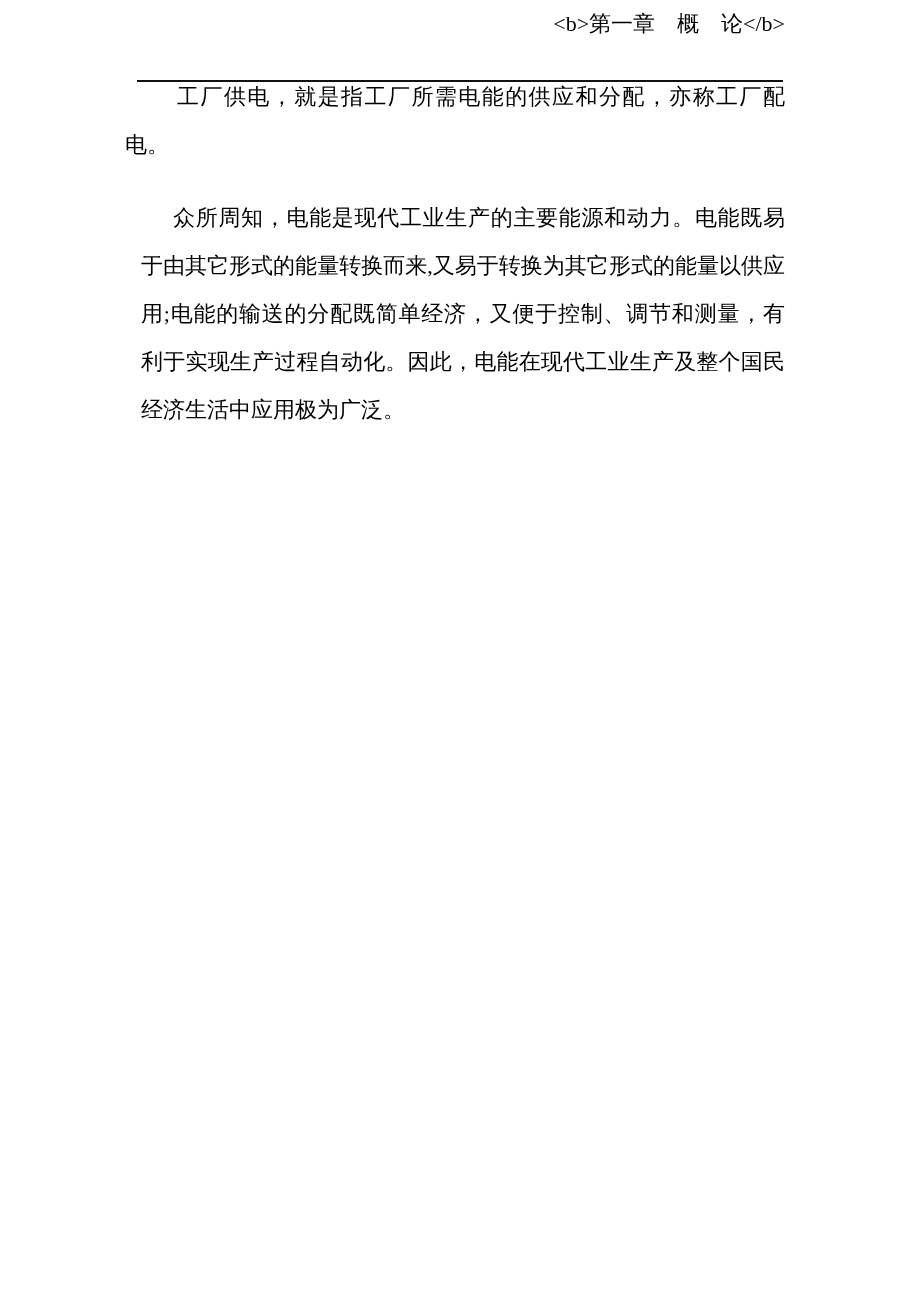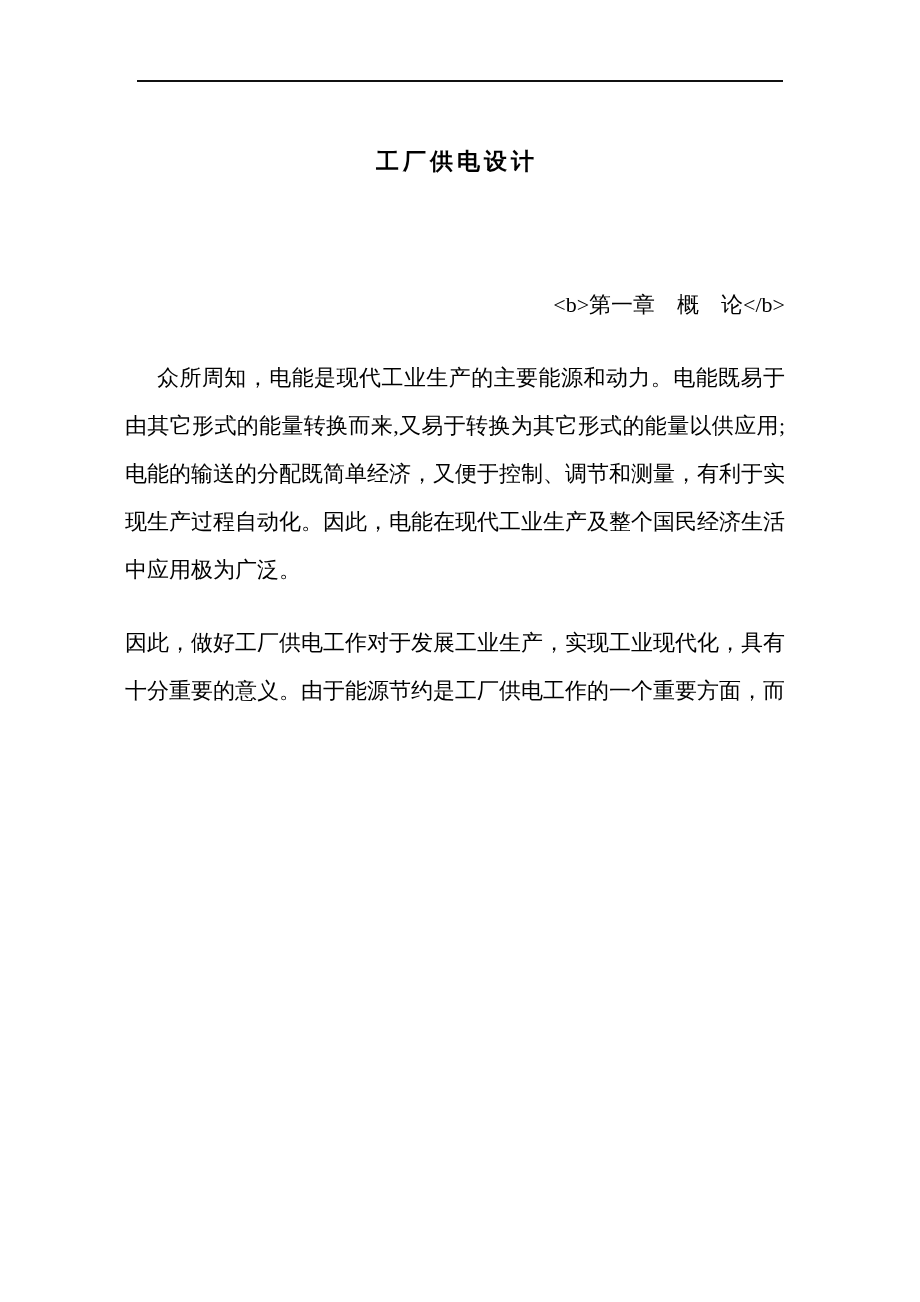--- a/index.html
+++ b/index.html
@@ -40,37 +40,36 @@
     font-size: 22px;
     line-height: 48px;
     text-align: justify;
     text-justify: inter-character;
     margin: 0 0 25px 0;
     word-break: break-all;
   }
   .para.heading { text-align: right; }
   .indent-h2 { text-indent: 28px; }
   .indent-first { text-indent: 52px; }
-  .indent-second { text-indent: 32px; }
+  .indent-second { text-indent: 32px; margin-left: 16px; }
   .no-gap { margin-bottom: 0; }
 </style>
 </head>
 <body>
 
 <div class="page">
 
   <div class="header-rule"></div>
 
   <div class="content">
 
-    <h1 class="doc-title">工厂供电设计</h1>
 
     <p class="para heading">&lt;b&gt;第一章　概　论&lt;/b&gt;</p>
 
 
+    <p class="para indent-first">工厂供电，就是指工厂所需电能的供应和分配，亦称工厂配电。</p>
 
     <p class="para indent-second">众所周知，电能是现代工业生产的主要能源和动力。电能既易于由其它形式的能量转换而来,又易于转换为其它形式的能量以供应用;电能的输送的分配既简单经济，又便于控制、调节和测量，有利于实现生产过程自动化。因此，电能在现代工业生产及整个国民经济生活中应用极为广泛。</p>
 
 
-    <p class="para no-gap">因此，做好工厂供电工作对于发展工业生产，实现工业现代化，具有十分重要的意义。由于能源节约是工厂供电工作的一个重要方面，而</p>
 
   </div>
 </div>
 
 </body></html>

